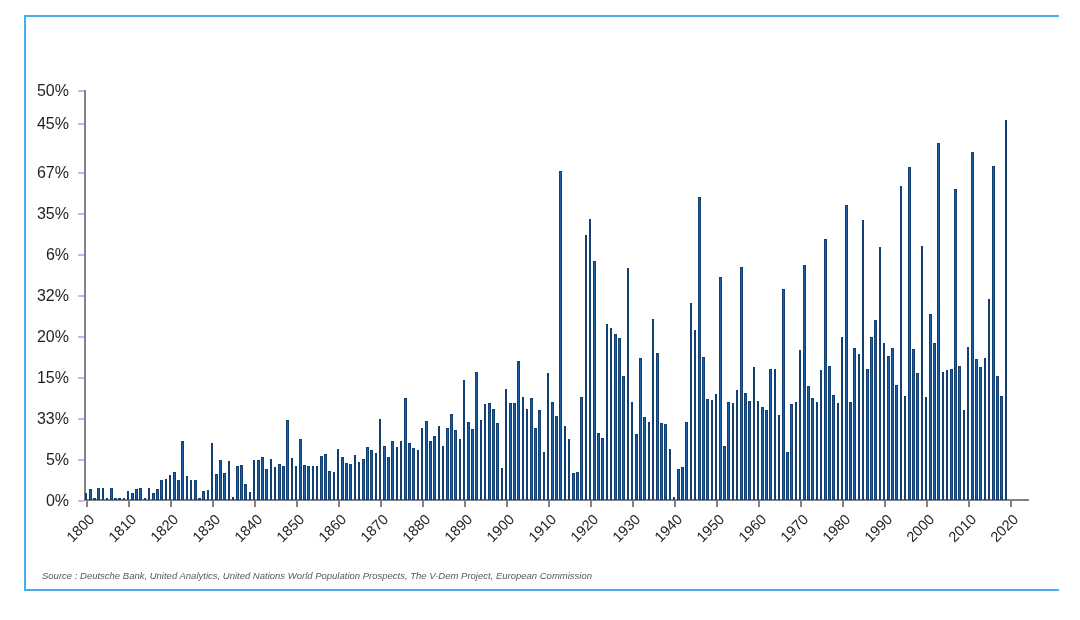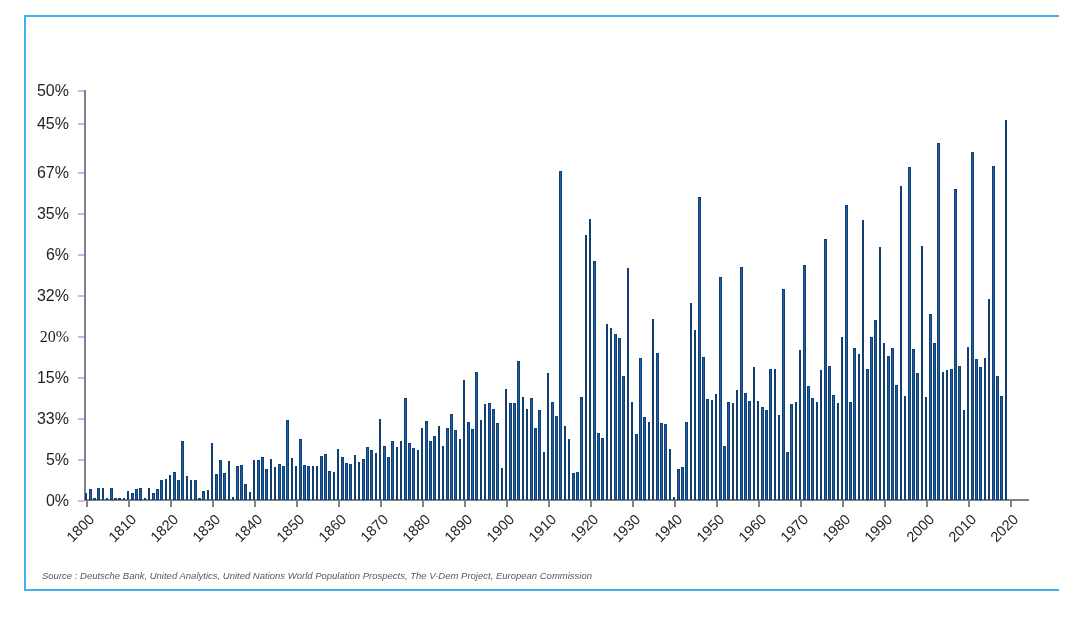--- a/index.html
+++ b/index.html
@@ -135,21 +135,21 @@
         <div class="y-tick-mark" style="top: 369px;">
           <div class="y-tick-label" style="top: 50%;">5%</div>
         </div>
         <div class="y-tick-mark" style="top: 328px;">
           <div class="y-tick-label" style="top: 50%;">33%</div>
         </div>
         <div class="y-tick-mark" style="top: 287px;">
           <div class="y-tick-label" style="top: 50%;">15%</div>
         </div>
         <div class="y-tick-mark" style="top: 246px;">
-          <div class="y-tick-label" style="top: 50%; font-family: Liberation Serif, serif;">20%</div>
+          <div class="y-tick-label" style="top: 50%;">20%</div>
         </div>
         <div class="y-tick-mark" style="top: 205px;">
           <div class="y-tick-label" style="top: 50%;">32%</div>
         </div>
         <div class="y-tick-mark" style="top: 164px;">
           <div class="y-tick-label" style="top: 50%;">6%</div>
         </div>
         <div class="y-tick-mark" style="top: 123px;">
           <div class="y-tick-label" style="top: 50%;">35%</div>
         </div>

